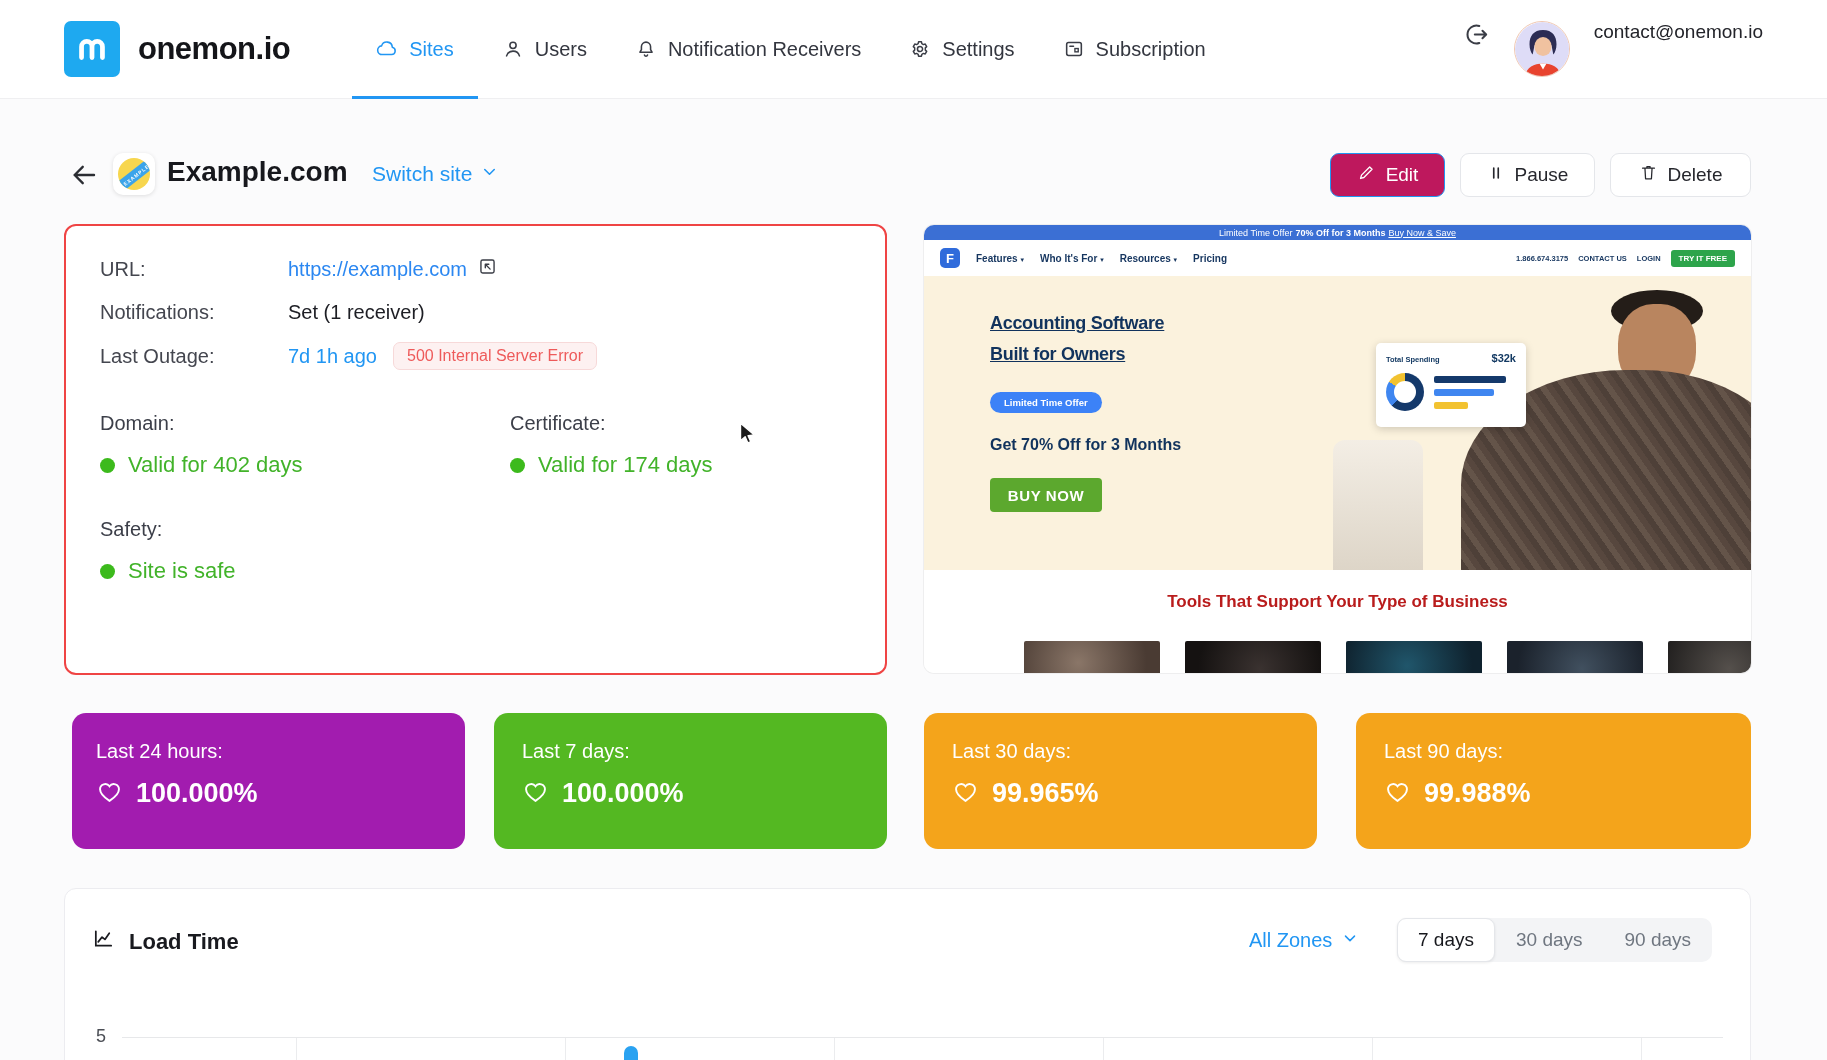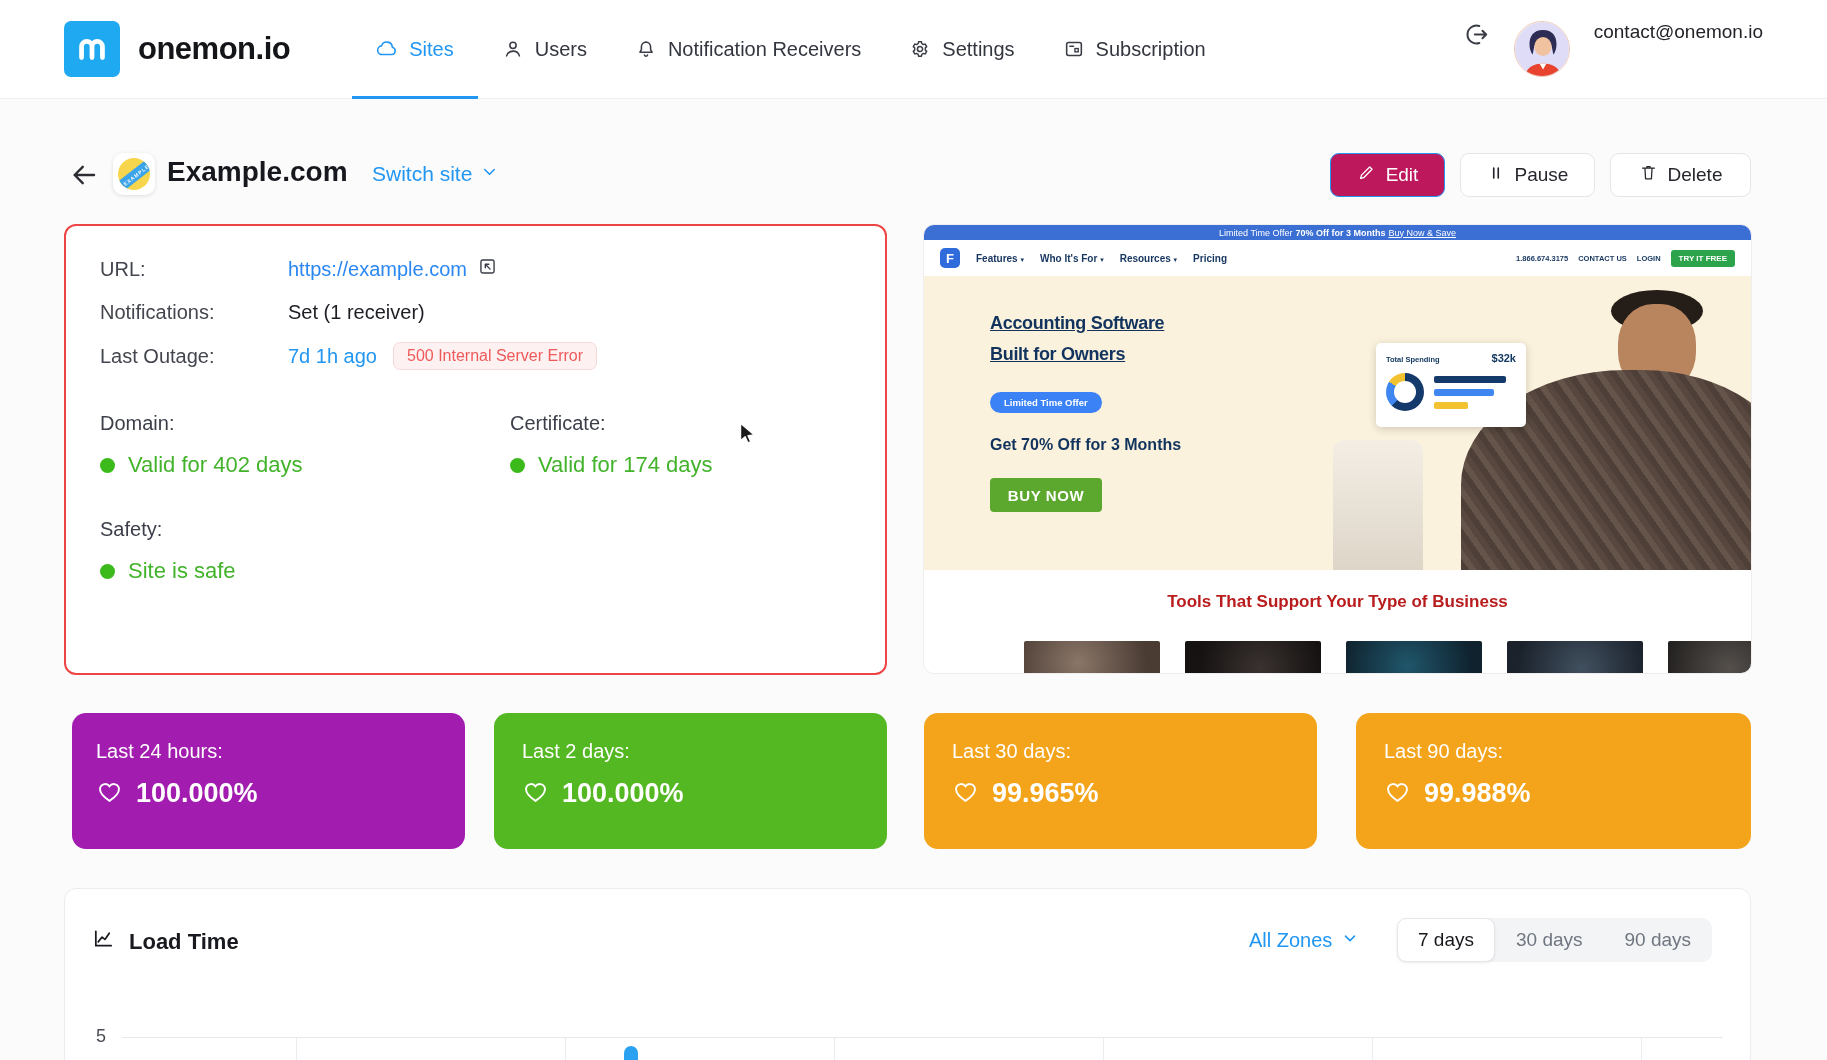--- a/index.html
+++ b/index.html
@@ -391,21 +391,21 @@
   <div class="stat-card" style="left: 72px; background-color: #a21caf; padding-left: 24px;">
     <div class="stat-label">Last 24 hours:</div>
     <div class="stat-value-row">
       <span><svg width="27" height="27" viewBox="0 0 24 24">
             <path d="M12 20.3C7.2 17.2 3.6 13.8 3.6 10a4.6 4.6 0 0 1 8.4-2.6A4.6 4.6 0 0 1 20.4 10c0 3.8-3.6 7.2-8.4 10.3z" fill="none" stroke="#fff" stroke-width="1.7"></path>
           </svg></span>
       <span class="stat-value">100.000%</span>
     </div>
   </div>
   <div class="stat-card" style="left: 494px; background-color: rgb(84, 184, 34);">
-    <div class="stat-label">Last 2 days:</div>
+    <div class="stat-label">Last 7 days:</div>
     <div class="stat-value-row">
       <span><svg width="27" height="27" viewBox="0 0 24 24">
             <path d="M12 20.3C7.2 17.2 3.6 13.8 3.6 10a4.6 4.6 0 0 1 8.4-2.6A4.6 4.6 0 0 1 20.4 10c0 3.8-3.6 7.2-8.4 10.3z" fill="none" stroke="#fff" stroke-width="1.7"></path>
           </svg></span>
       <span class="stat-value">100.000%</span>
     </div>
   </div>
   <div class="stat-card" style="left: 924px; background-color: rgb(244, 164, 27);">
     <div class="stat-label">Last 30 days:</div>
     <div class="stat-value-row">

